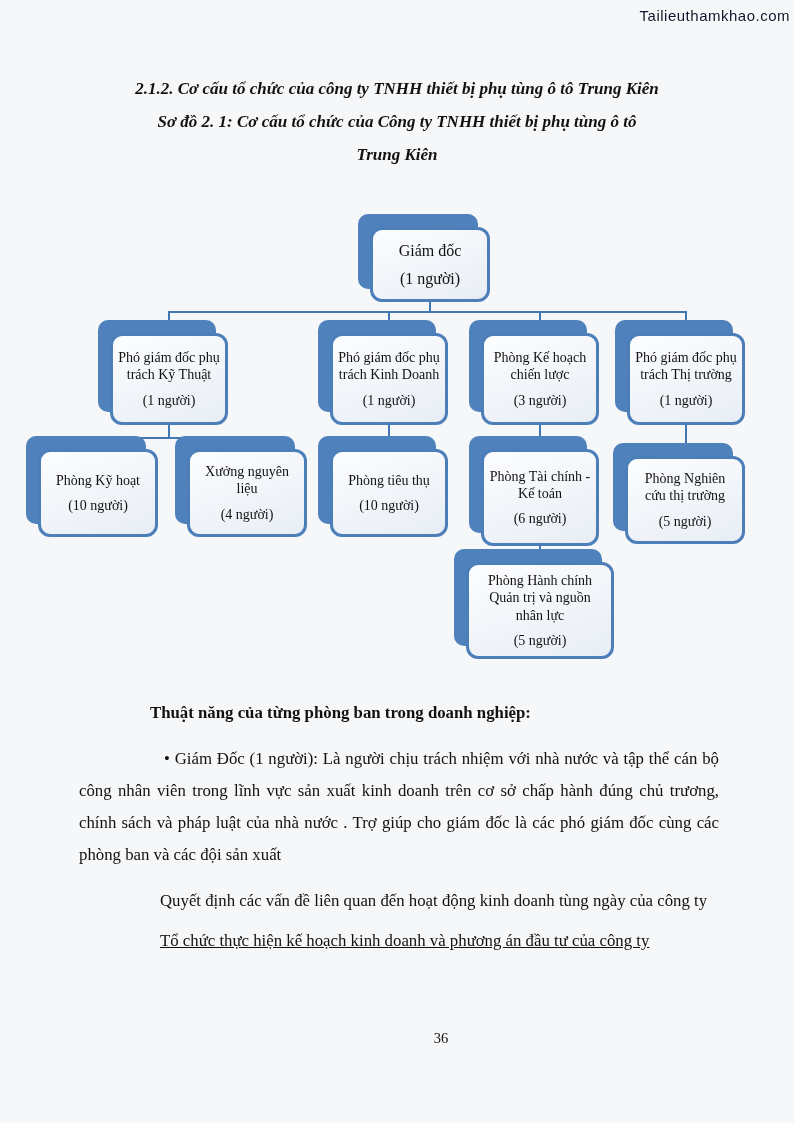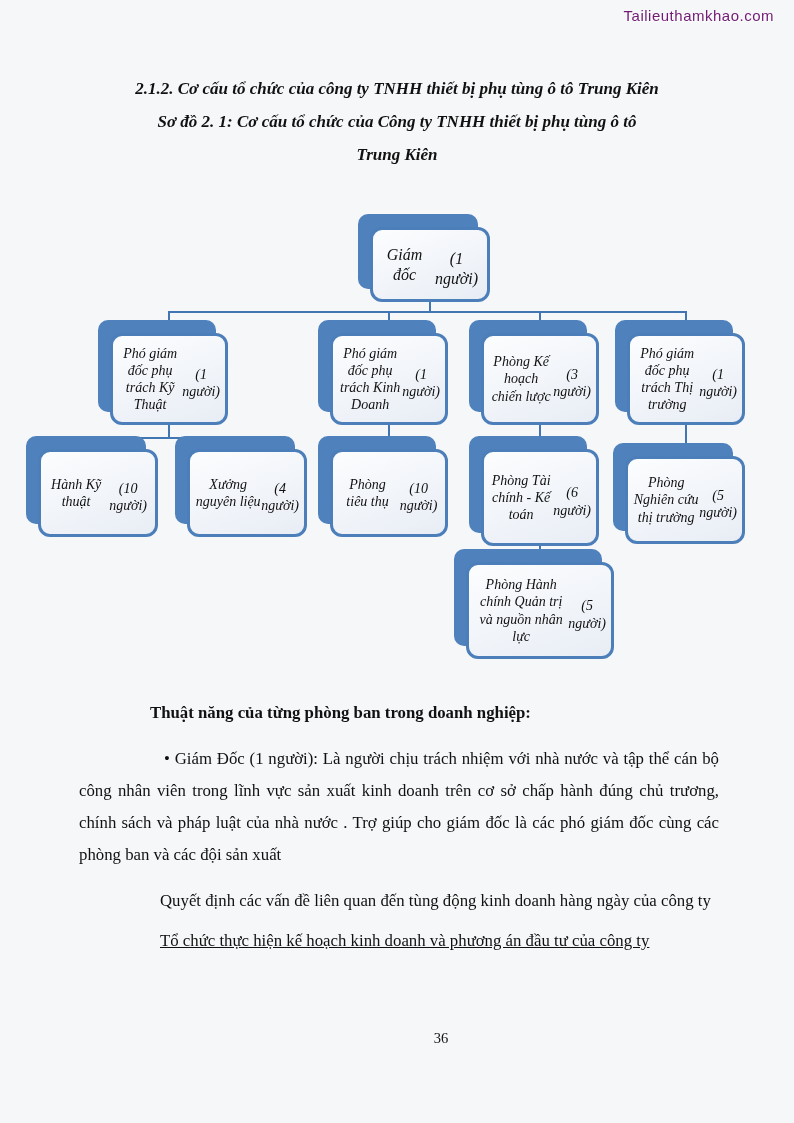--- a/index.html
+++ b/index.html
@@ -6,24 +6,24 @@
   body{
     width:794px;height:1123px;
     background:#f6f7f9;
     position:relative;
     overflow:hidden;
     font-family:"Liberation Serif","DejaVu Serif",serif;
     color:#111;
   }
   
   .watermark{
-    position:absolute;top:7px;right:20px;
+    position:absolute;top:7px;right:4px;
     font-family:"Liberation Sans","DejaVu Sans",sans-serif;
     font-size:15px;letter-spacing:.5px;
-    color:#701a75;
+    color:#0f172a;
     text-shadow:1px 1px 0 #ffffff;
   }
   
   .headings{
     position:absolute;top:72px;left:0;width:794px;
     text-align:center;
     font-weight:bold;font-style:italic;
     font-size:17px;line-height:33px;
   }
   
@@ -35,26 +35,25 @@
   .node-shadow{
     position:absolute;left:-12px;top:-13px;
     width:100%;height:100%;
     background:#4f81bd;border-radius:10px;
   }
   .node-body{
     position:relative;width:100%;height:100%;
     box-sizing:border-box;
     border:3px solid #4c7fba;border-radius:12px;
     background:linear-gradient(160deg,#fcfdfe 0%,#eef2f8 70%,#e8edf5 100%);
-    display:flex;flex-direction:row;
+    display:flex;flex-direction:column;
     align-items:center;justify-content:center;
     text-align:center;
     font-size:14px;line-height:1.22;
     padding:3px 5px;
-    font-style:italic;
   }
   .node.big .node-body{font-size:16px;}
   .node-count{margin-top:8px;}
   
   .bodytext{
     position:absolute;top:697px;left:65px;width:668px;
     font-size:16.8px;line-height:32px;
     text-align:justify;
   }
   .section-heading{font-weight:bold;padding-left:85px;text-align:left;}
@@ -128,21 +127,21 @@
     <div class="node-shadow"></div>
     <div class="node-body">
       <div class="node-title">Phó giám đốc phụ trách Thị trường</div>
       <div class="node-count">(1 người)</div>
     </div>
   </div>
 
   <div class="node" style="left:38px;top:244px;width:120px;height:88px">
     <div class="node-shadow"></div>
     <div class="node-body">
-      <div class="node-title">Hành Kỹ thuật</div>
+      <div class="node-title">Phòng Kỹ hoạt</div>
       <div class="node-count">(10 người)</div>
     </div>
   </div>
   <div class="node" style="left:187px;top:244px;width:120px;height:88px">
     <div class="node-shadow"></div>
     <div class="node-body">
       <div class="node-title">Xưởng nguyên liệu</div>
       <div class="node-count">(4 người)</div>
     </div>
   </div>
@@ -173,17 +172,17 @@
     <div class="node-body">
       <div class="node-title">Phòng Hành chính Quản trị và nguồn nhân lực</div>
       <div class="node-count">(5 người)</div>
     </div>
   </div>
 </div>
 
 <div class="bodytext">
   <div class="section-heading">Thuật năng của từng phòng ban trong doanh nghiệp:</div>
   <p class="para-bullet">• Giám Đốc (1 người): Là người chịu trách nhiệm với nhà nước và tập thể cán bộ công nhân viên trong lĩnh vực sản xuất kinh doanh trên cơ sở chấp hành đúng chủ trương, chính sách và pháp luật của nhà nước . Trợ giúp cho giám đốc là các phó giám đốc cùng các phòng ban và các đội sản xuất</p>
-  <p class="para-ind">Quyết định các vấn đề liên quan đến tùng động kinh doanh hàng ngày của công ty</p>
+  <p class="para-ind">Quyết định các vấn đề liên quan đến hoạt động kinh doanh tùng ngày của công ty</p>
   <p class="para-ind para-gap">Tổ chức thực hiện kế hoạch kinh doanh và phương án đầu tư của công ty</p>
 </div>
 
 <div class="pagenum">36</div>
 
 </body></html>

